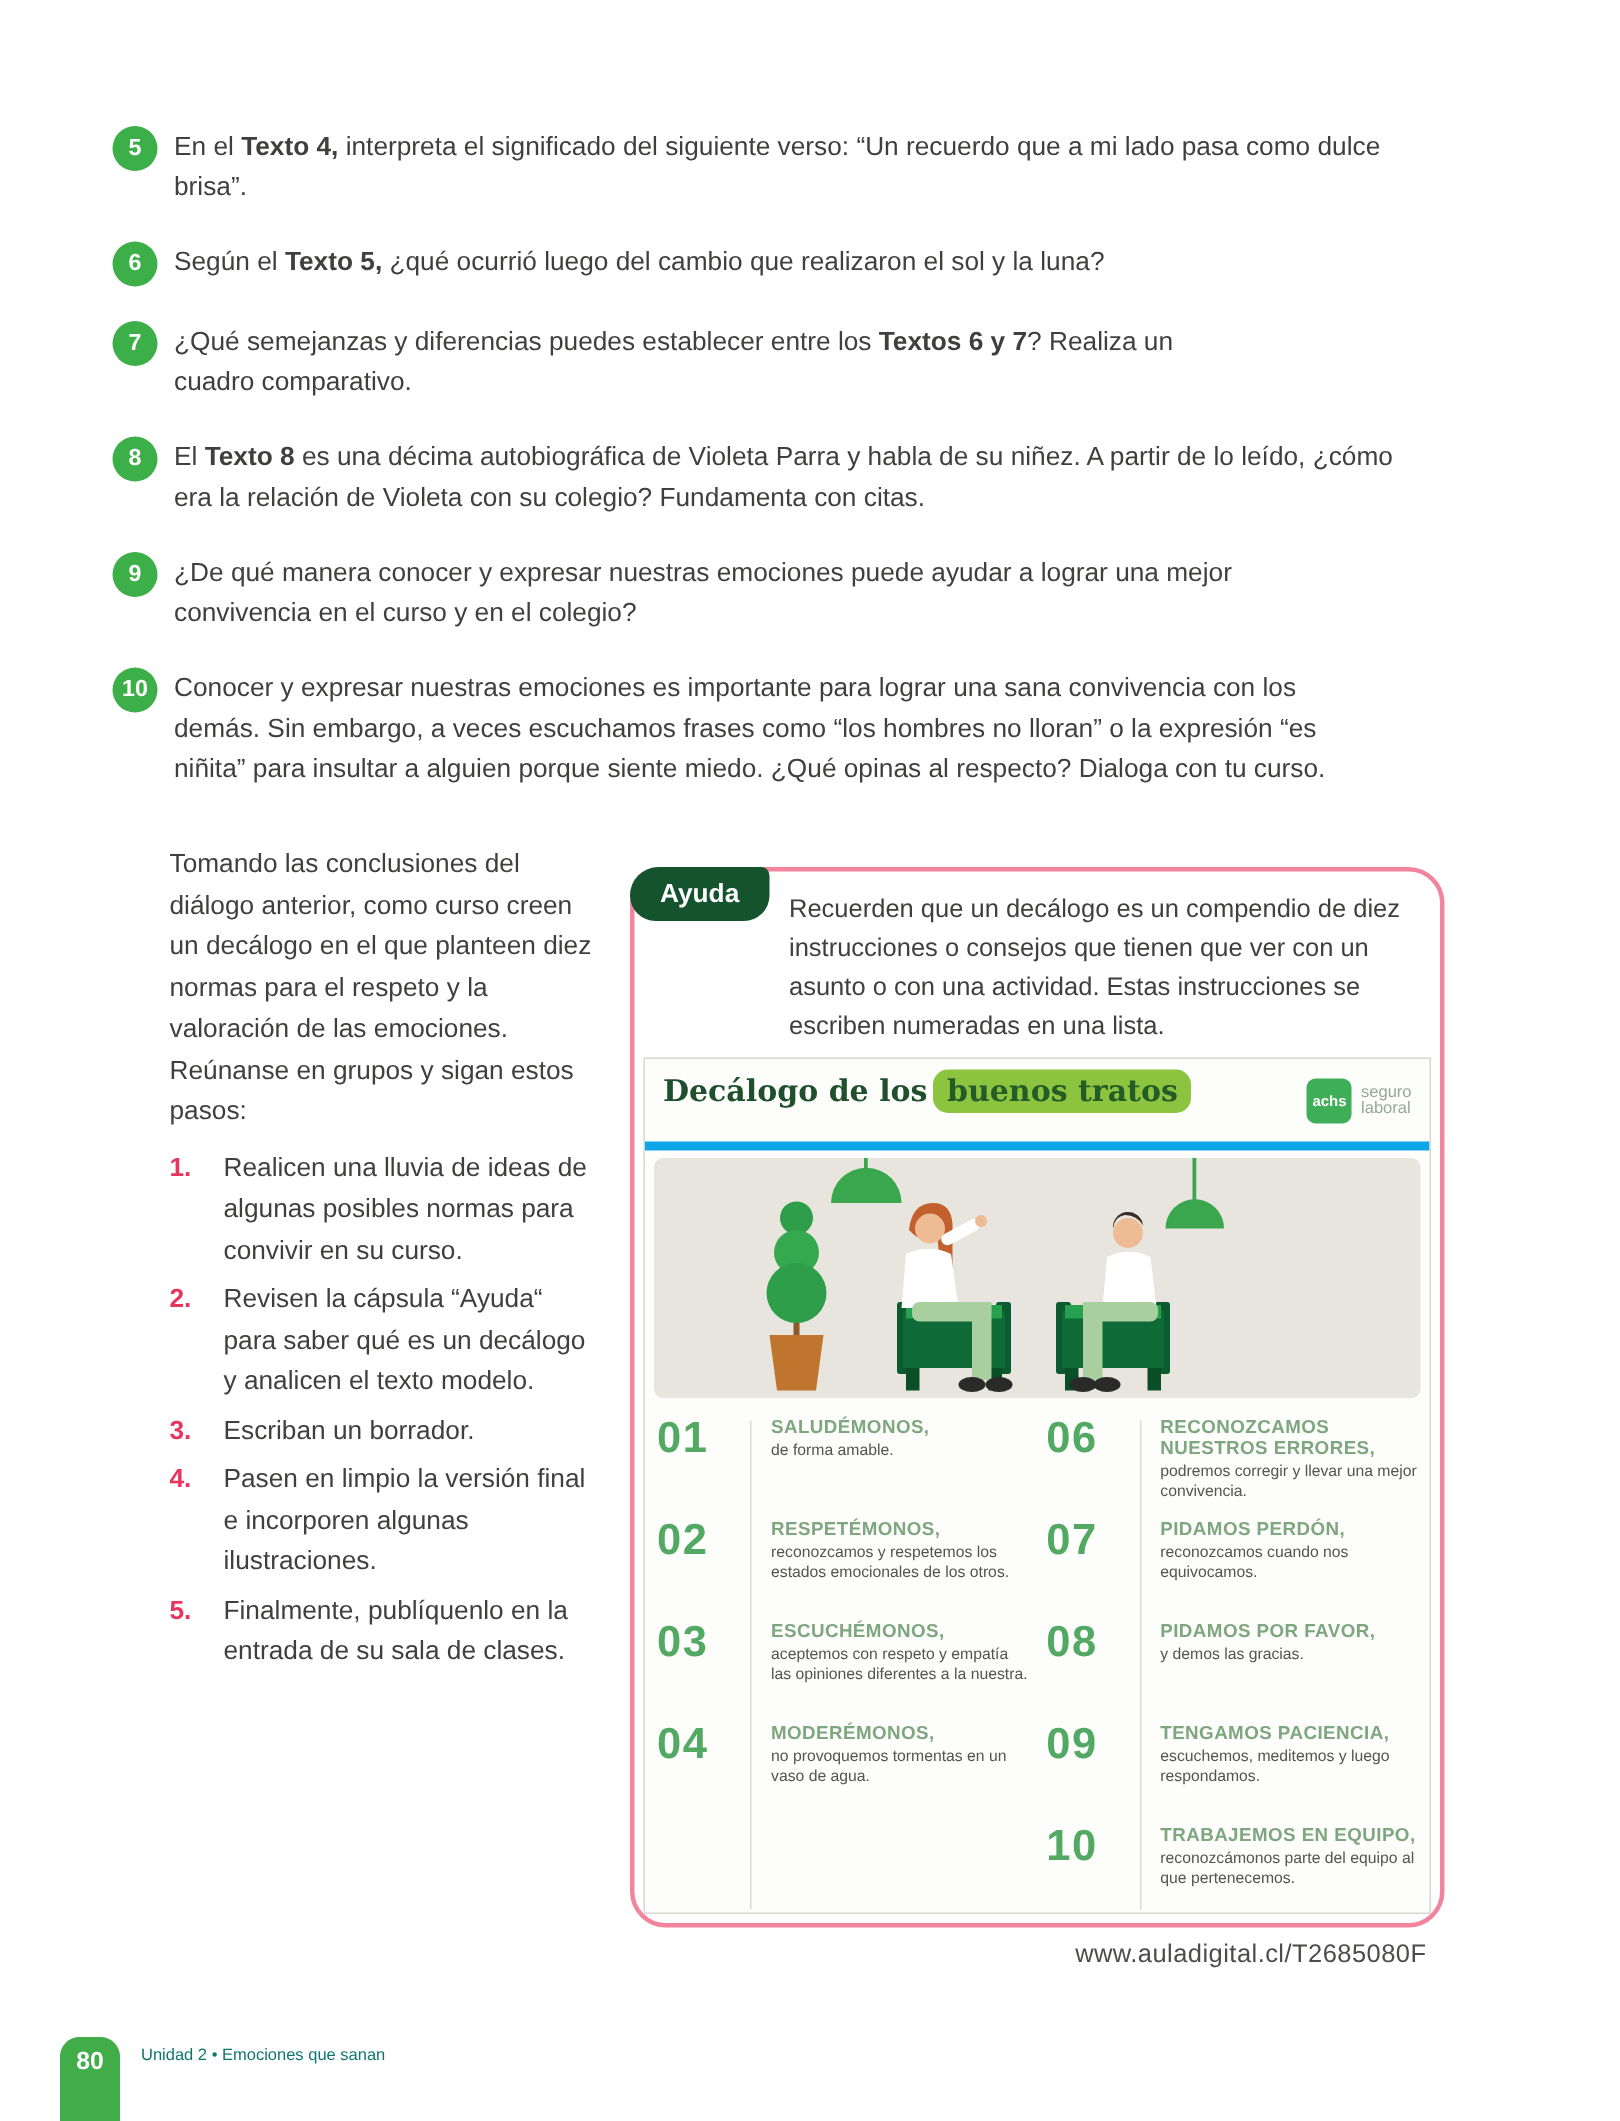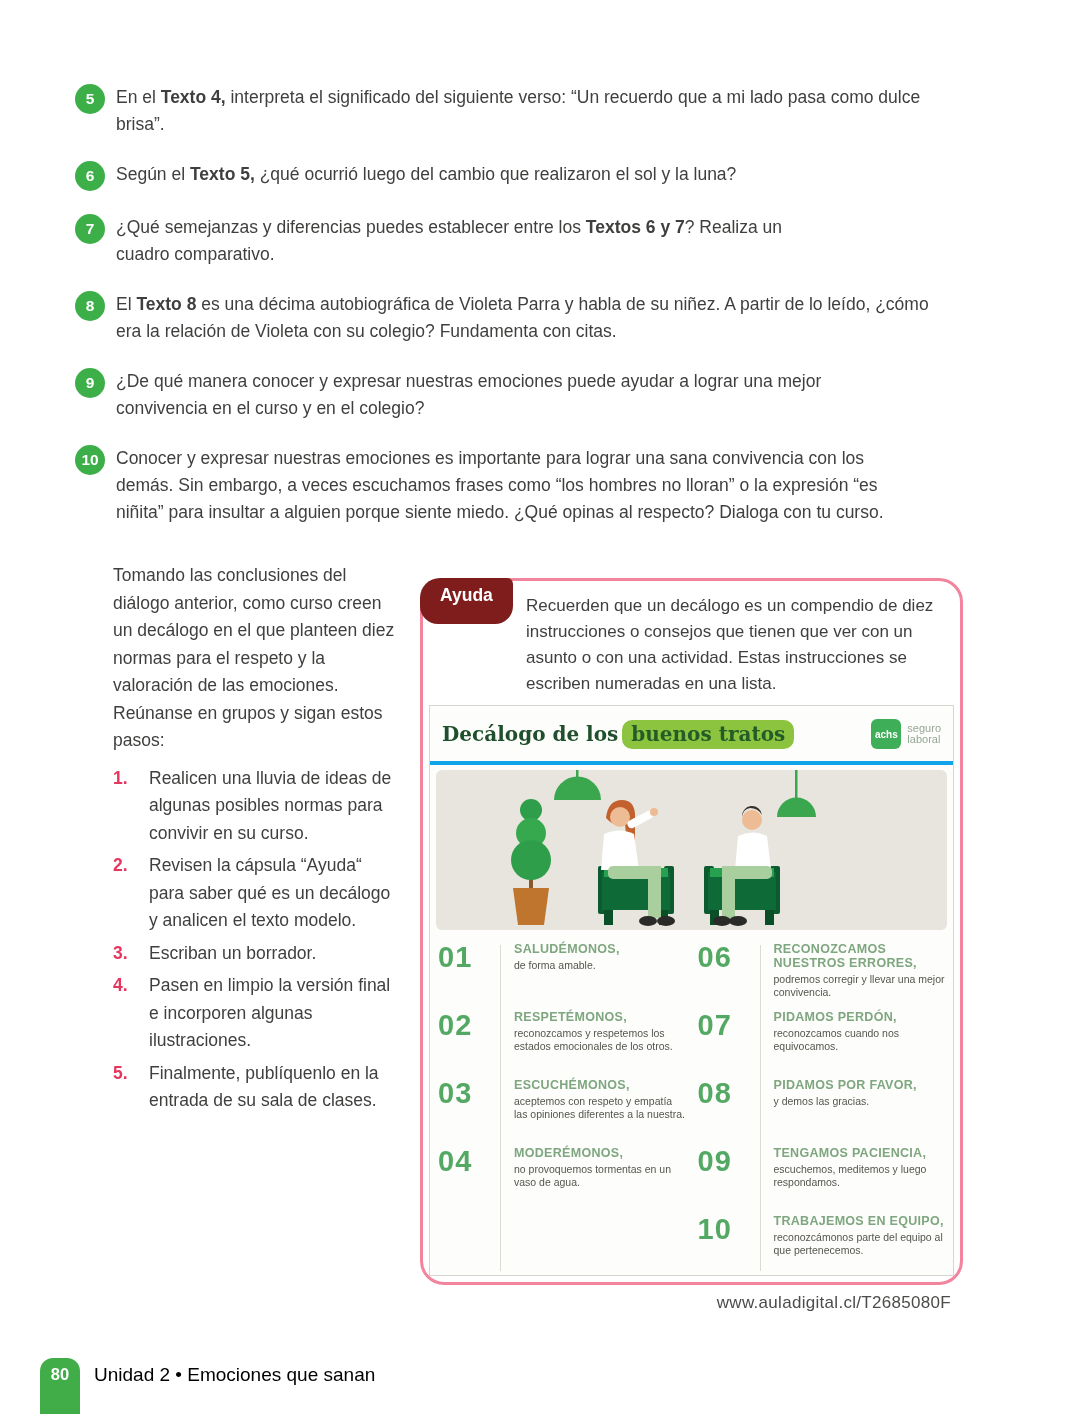--- a/index.html
+++ b/index.html
@@ -28,35 +28,35 @@
   .step{display:flex;margin-bottom:5px;}
   .step-num{flex:0 0 36px;color:#e8355e;font-weight:bold;font-size:17.5px;line-height:27.5px;}
   .step-text{font-size:17.5px;line-height:27.5px;width:246px;}
 
   
   .ayuda-box{
     position:absolute;left:420px;top:578px;width:543px;height:707px;
     border:3px solid #f2849e;border-radius:24px;background:#fff;box-sizing:border-box;
   }
   .ayuda-badge{
-    position:absolute;top:-3px;left:-3px;background:#7f1d1d;color:#fff;
-    font-weight:bold;font-size:17.5px;padding:7px 20px 18px 20px;
+    position:absolute;top:-3px;left:-3px;background:#14532d;color:#fff;
+    font-weight:bold;font-size:17.5px;padding:7px 20px 8px 20px;
     border-radius:20px 6px 18px 18px;
   }
   .ayuda-text{margin:12px 14px 0 103px;font-size:17px;line-height:26px;color:#3f3f3e;}
   .ayuda-text2{margin:7px 14px 0 103px;font-size:17px;line-height:24px;color:#3f3f3e;}
 
   
   .infographic{
     position:absolute;left:6px;right:6px;top:124px;bottom:6px;
     border:1px solid #d8d6cf;background:#fdfdfb;overflow:hidden;
   }
   .info-header{
-    display:flex;justify-content:space-between;align-items:center;
-    padding:9px 12px 8px 12px;border-bottom:4px solid #0ea5e9;height:38px;
+    display:flex;justify-content:space-between;
+    padding:9px 12px 8px 12px;border-bottom:6px solid #0ea5e9;height:38px;
   }
   .info-title{
     font-family:"DejaVu Serif",serif;font-weight:bold;font-size:20px;color:#1f4f2c;
     white-space:nowrap;
   }
   .info-title .hl{
     background:#8cc43f;color:#235c26;padding:2px 9px 3px 9px;border-radius:10px;margin-left:4px;
   }
   .info-logo{display:flex;align-items:center;gap:6px;}
   .logo-square{
@@ -84,21 +84,21 @@
   
   .url-caption{
     position:absolute;top:1293px;left:408px;width:543px;text-align:right;
     font-size:17px;color:#4c4c4a;letter-spacing:.3px;
   }
   .page-badge{
     position:absolute;left:40px;top:1358px;width:40px;height:56px;
     background:#41ad49;border-radius:13px 13px 0 0;color:#fff;font-weight:bold;
     font-size:16.5px;text-align:center;padding-top:7px;box-sizing:border-box;
   }
-  .footer-label{position:absolute;left:94px;top:1364px;font-size:19px;color:#000000;}
+  .footer-label{position:absolute;left:94px;top:1364px;font-size:11px;color:#0f766e;}
 </style>
 </head>
 <body>
 
 <div class="page">
 
   <div class="questions">
     <div class="question">
       <div class="qnum">5</div>
       <div class="qtext"><span>En el </span><span class="b">Texto 4,</span><span> interpreta el significado del siguiente verso: “Un recuerdo que a mi lado pasa como dulce brisa”.</span></div>

